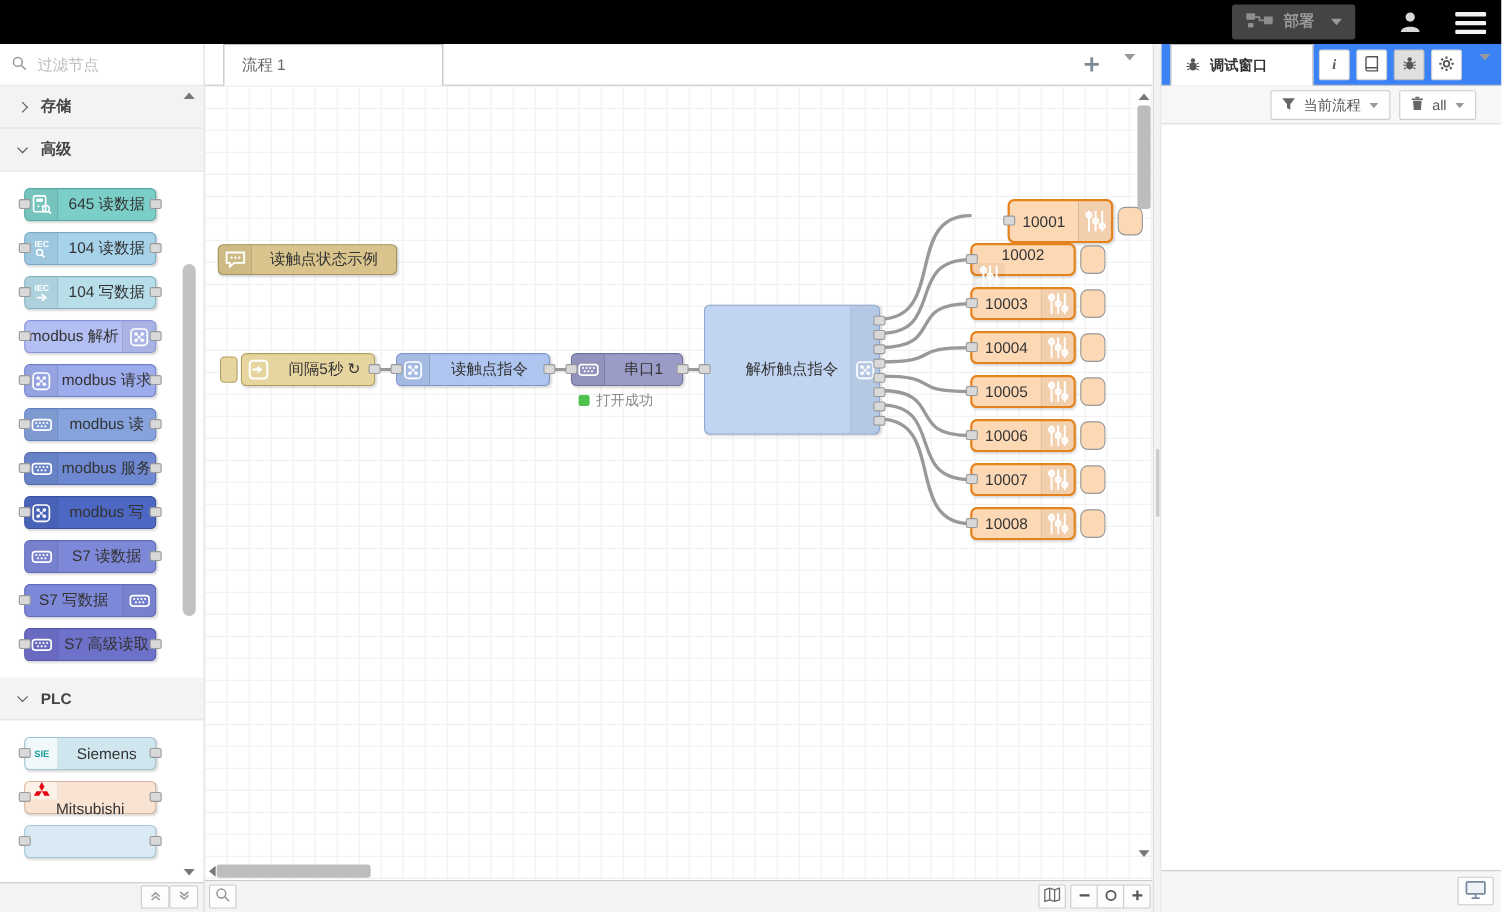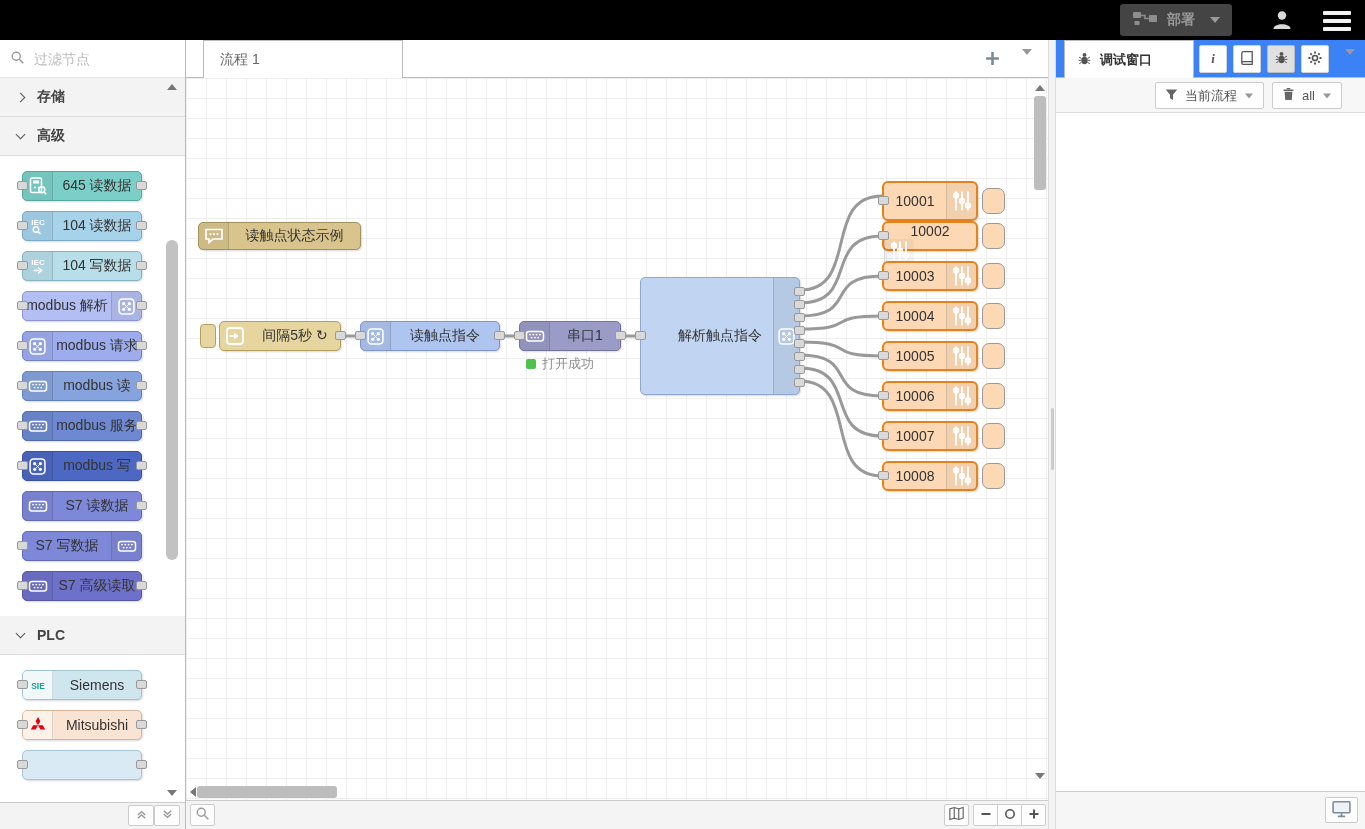--- a/index.html
+++ b/index.html
@@ -351,21 +351,21 @@
         <div class="pal-node" style="background: rgb(207, 230, 239); border-color: rgb(162, 195, 209);">
           <span class="nicon side-left" style="display: flex; align-items: center; justify-content: center; background: rgb(240, 248, 250);">
             <svg width="26" height="20" viewBox="0 0 26 20">
               <text x="13" y="13.5" font-size="8.5" font-weight="bold" fill="#18a099" text-anchor="middle" font-family="Liberation Sans,sans-serif">SIE</text>
             </svg>
           </span>
           <span class="pal-label">Siemens</span>
           <div class="port in"></div>
           <div class="port out"></div>
         </div>
-        <div class="pal-node" style="background: rgb(249, 227, 211); border-color: rgb(216, 182, 157);">
+        <div class="pal-node" style="background: rgb(249, 227, 211); border-color: rgb(216, 182, 157); flex-direction: column;">
           <span class="nicon side-left" style="display: flex; align-items: center; justify-content: center; background: rgb(253, 242, 231);">
             <svg width="20" height="16" viewBox="0 0 20 16" fill="#e60012">
               <path d="M10 8.3 L7.6 4.14 L10 0 L12.4 4.14 Z"></path>
               <path d="M10 8.3 L7.6 12.46 L2.8 12.46 L5.2 8.3 Z"></path>
               <path d="M10 8.3 L14.8 8.3 L17.2 12.46 L12.4 12.46 Z"></path>
             </svg>
           </span>
           <span class="pal-label">Mitsubishi</span>
           <div class="port in"></div>
           <div class="port out"></div>
@@ -505,21 +505,21 @@
           <div class="port in"></div>
           <div class="port out" style="top: 8.5px; margin-top: 0px;"></div>
           <div class="port out" style="top: 21.5px; margin-top: 0px;"></div>
           <div class="port out" style="top: 34.5px; margin-top: 0px;"></div>
           <div class="port out" style="top: 47.5px; margin-top: 0px;"></div>
           <div class="port out" style="top: 60.5px; margin-top: 0px;"></div>
           <div class="port out" style="top: 73.5px; margin-top: 0px;"></div>
           <div class="port out" style="top: 86.5px; margin-top: 0px;"></div>
           <div class="port out" style="top: 99.5px; margin-top: 0px;"></div>
         </div>
-        <div class="cnode debug" style="left: 696px; top: 103px; width: 96px; height: 40px; background: rgb(252, 216, 181); border-color: rgb(229, 130, 28); justify-content: flex-end;">
+        <div class="cnode debug" style="left: 730px; top: 103px; width: 96px; height: 40px; background: rgb(252, 216, 181); border-color: rgb(229, 130, 28); justify-content: flex-end;">
           <span class="clabel">10001</span>
           <span class="nicon side-right" style="display: flex; align-items: center; justify-content: center; background: rgba(0, 0, 0, 0.04);">
             <svg width="22" height="24" viewBox="0 0 22 24">
               <g stroke="#fff" stroke-width="1.8" fill="none">
                 <path d="M5 2.5 v19 M11 2.5 v19 M17 2.5 v19"></path>
                 <circle cx="5" cy="6.5" r="2.3"></circle>
                 <circle cx="11" cy="12" r="2.3"></circle>
                 <circle cx="17" cy="16.5" r="2.3"></circle>
               </g>
             </svg>

